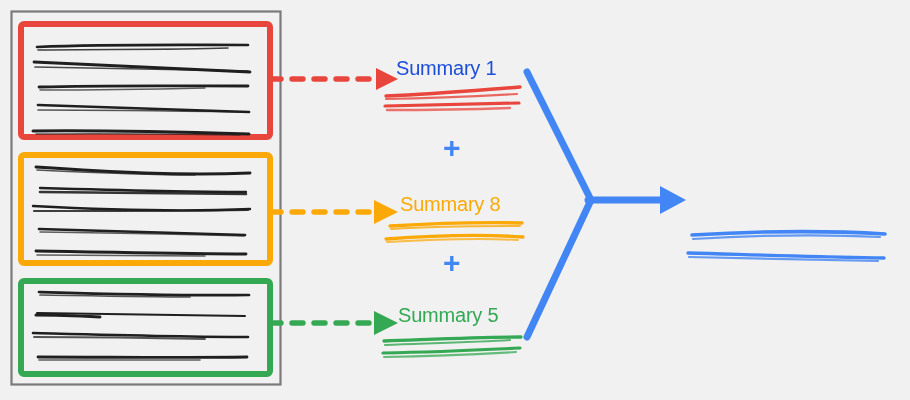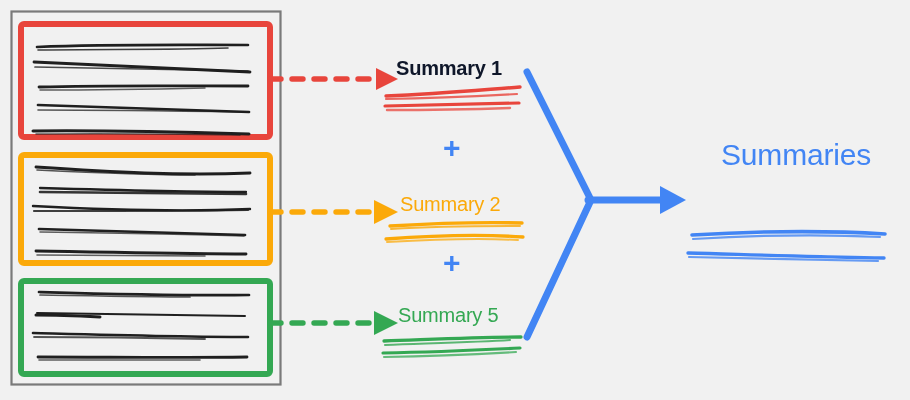--- a/index.html
+++ b/index.html
@@ -24,21 +24,21 @@
   .label {
     position: absolute;
     white-space: nowrap;
     font-family: "Liberation Sans", sans-serif;
     font-weight: 400;
     letter-spacing: -0.2px;
   }
   .summary-label {
     font-size: 20px;
   }
-  #label-summary-1 { left: 396px; top: 57px; color: #0f172a; font-weight: bold; }
+  #label-summary-1 { left: 396px; top: 57px; color: #1d4ed8; }
   #label-summary-2 { left: 400px; top: 193px; color: #FBA909; }
   #label-summary-3 { left: 398px; top: 304px; color: #34A853; }
   #label-final {
     left: 701px;
     top: 135px;
     font-size: 30px;
     color: #4285F4;
     text-align: center;
     line-height: 39px;
     width: 190px;
@@ -153,23 +153,22 @@
   <g stroke="#4285F4" fill="none" stroke-linecap="round">
     <path d="M692 235 C760 231, 820 230, 885 234" stroke-width="3.6"></path>
     <path d="M693 239 C760 235, 820 234, 880 237" stroke-width="2.2" opacity="0.8"></path>
     <path d="M688 253 C760 255, 820 257, 884 258" stroke-width="3.4"></path>
     <path d="M689 257 C760 258, 820 260, 878 261" stroke-width="2.2" opacity="0.8"></path>
   </g>
 </svg>
 
 <div class="label summary-label" id="label-summary-1">Summary 1</div>
 
-<div class="label summary-label" id="label-summary-2">Summary 2</div>
+<div class="label summary-label" id="label-summary-2">Summary 8</div>
 
 <div class="label summary-label" id="label-summary-3">Summary 5</div>
 
 <div class="plus-sign" id="plus-1">+</div>
 
 <div class="plus-sign" id="plus-2">+</div>
 
 <div class="label" id="label-final">
-  <span class="final-line">Summaries</span>
 </div>
 
 </body></html>

